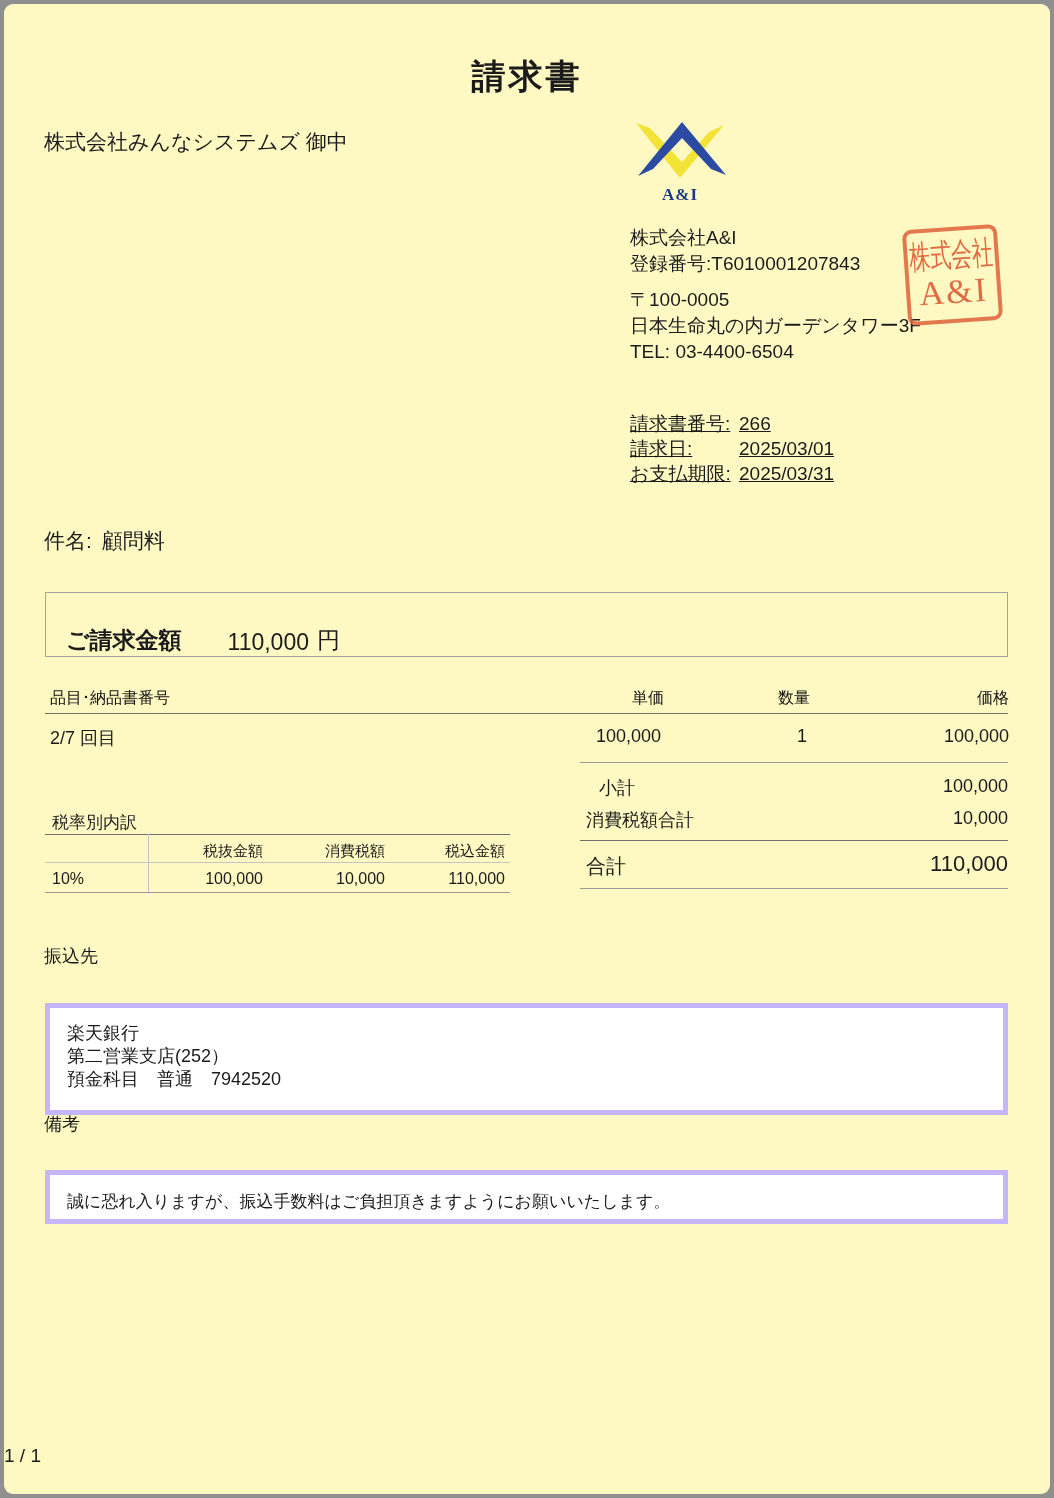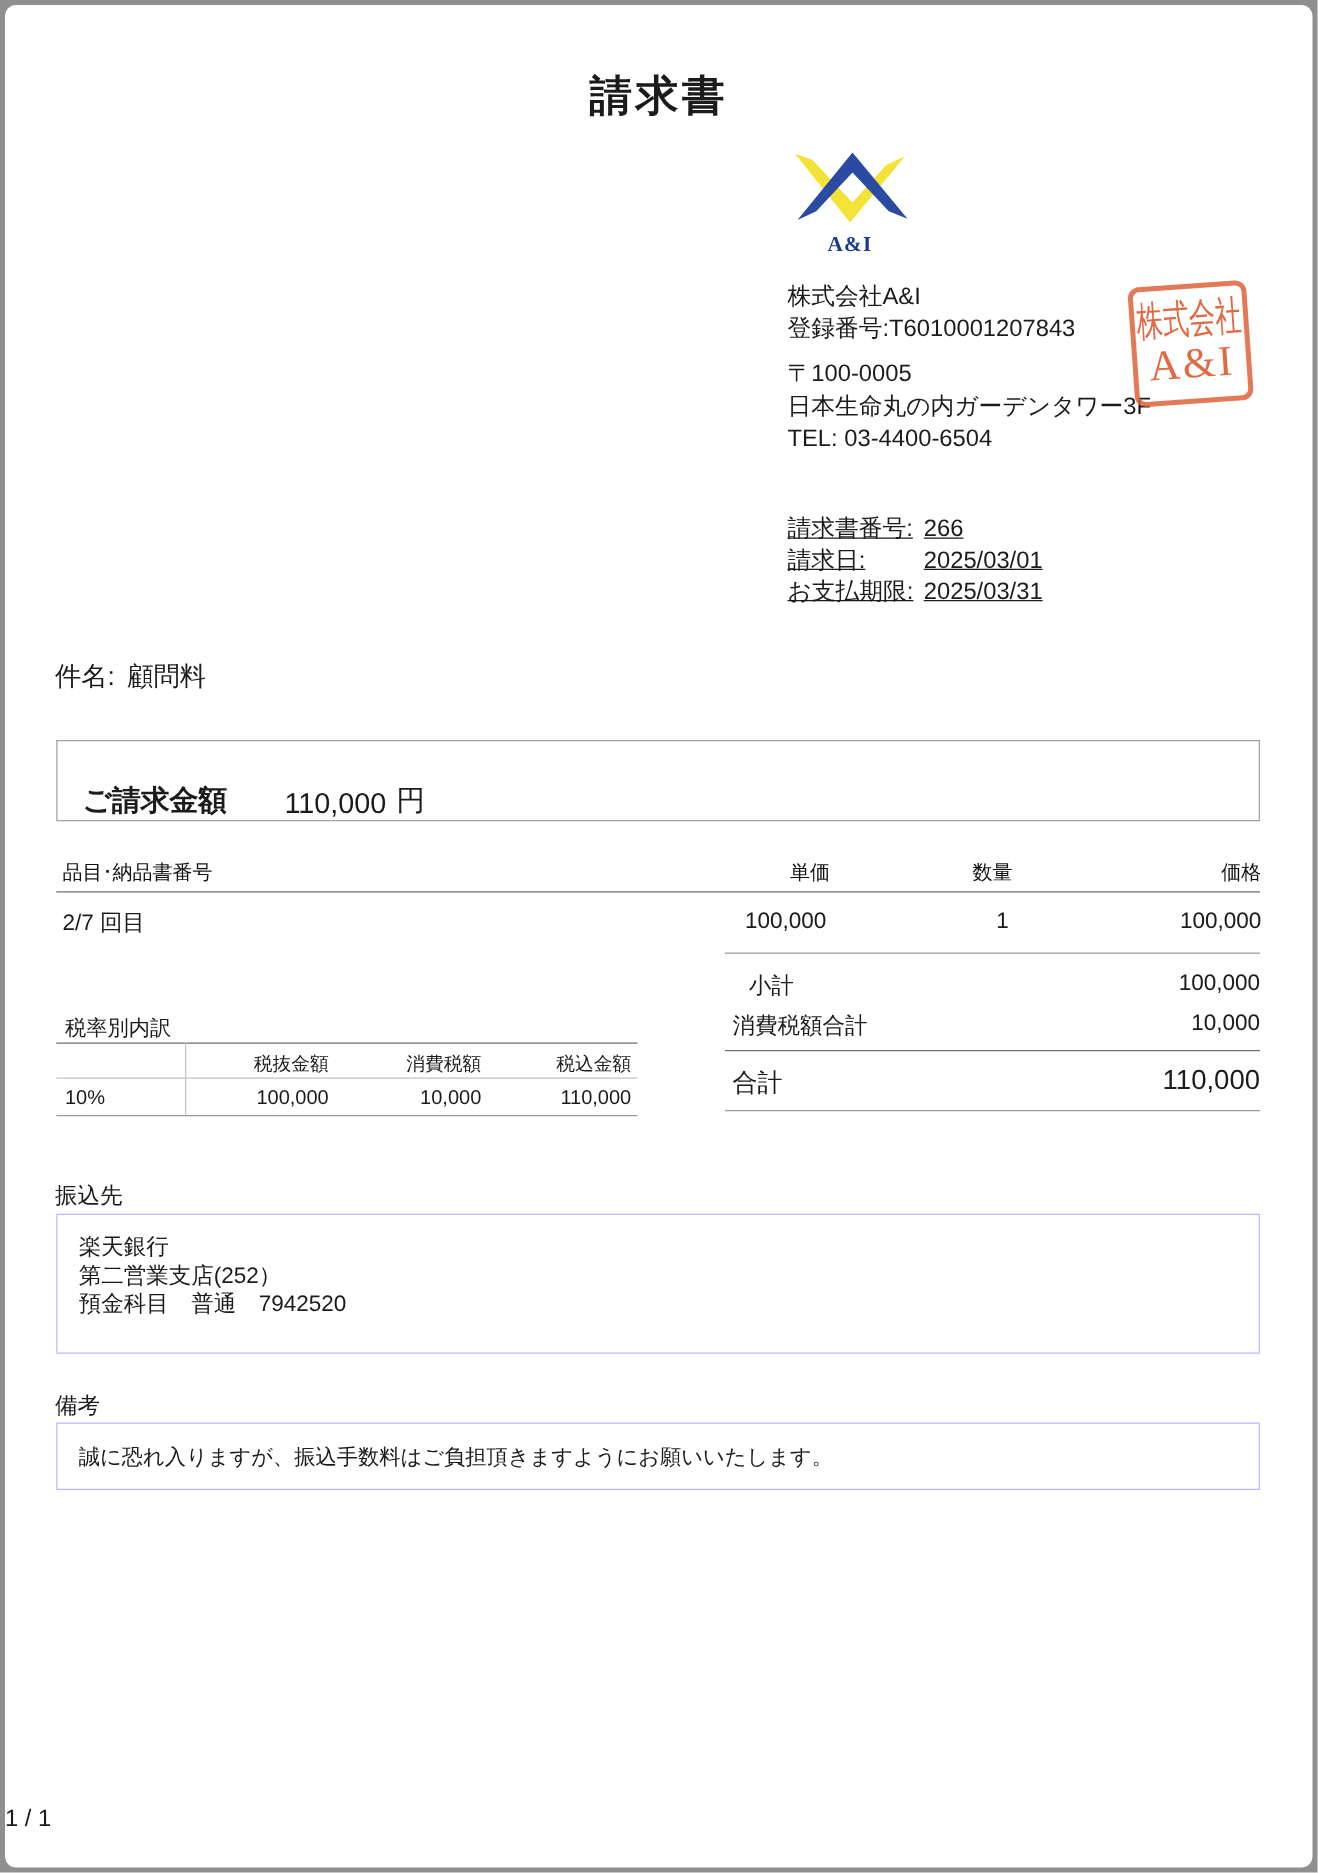--- a/index.html
+++ b/index.html
@@ -5,21 +5,21 @@
   * { margin:0; padding:0; box-sizing:border-box; }
   html,body { width:1054px; height:1498px; }
   body {
     background:#8f8f8f;
     font-family:"Liberation Sans","DejaVu Sans",sans-serif;
     color:#1b1b1b;
     position:relative;
   }
   .page {
     position:absolute; inset:4px;
-    background:#ffffff;
+    background:#fef9c3;
     border-radius:9px;
     overflow:hidden;
   }
   .abs { position:absolute; }
 
   .doc-title {
     left:0; right:0; top:50px; text-align:center;
     font-size:34px; font-weight:700; letter-spacing:3px;
   }
   .recipient { left:40px; top:124px; font-size:21px; }
@@ -80,33 +80,34 @@
   .sum-label { font-size:18px; }
   .sum-val { font-size:18px; }
   .total-label { font-size:20px; }
   .total-val { font-size:22px; }
 
   .tax-title { font-size:17px; }
   .tax-th { font-size:15px; }
   .tax-td { font-size:16px; }
 
   .section-title { font-size:18px; }
-  .info-box { border:1px solid #c4b5fd; background:#fff; }
+  .info-box { border:5px solid #c4b5fd; background:#fff;margin-top:32px; }
   .bank-content { padding:14px 17px; font-size:18px; line-height:23px; }
   .notes-content { padding:15px 17px; font-size:17px; }
 
   .footer-page { left:0; right:0; top:1441px; text-align:left; font-size:19px; }
 </style>
 </head>
 <body>
 
 <div class="page">
 
   <div class="abs doc-title">請求書</div>
 
+  <div class="abs recipient">株式会社みんなシステムズ 御中</div>
 
   <div class="abs logo-wrap">
     <svg width="96" height="60" viewBox="0 0 96 60">
       <polygon points="4,3 48,58 92,5 77,12 50,42 18,8" fill="#f3e337"></polygon>
       <polygon points="50,2 6,56 21,49 50,18 79,49 94,55" fill="#2b4aa2"></polygon>
     </svg>
     <div class="logo-text">A&amp;I</div>
   </div>
 
   <div class="abs seller-block">

